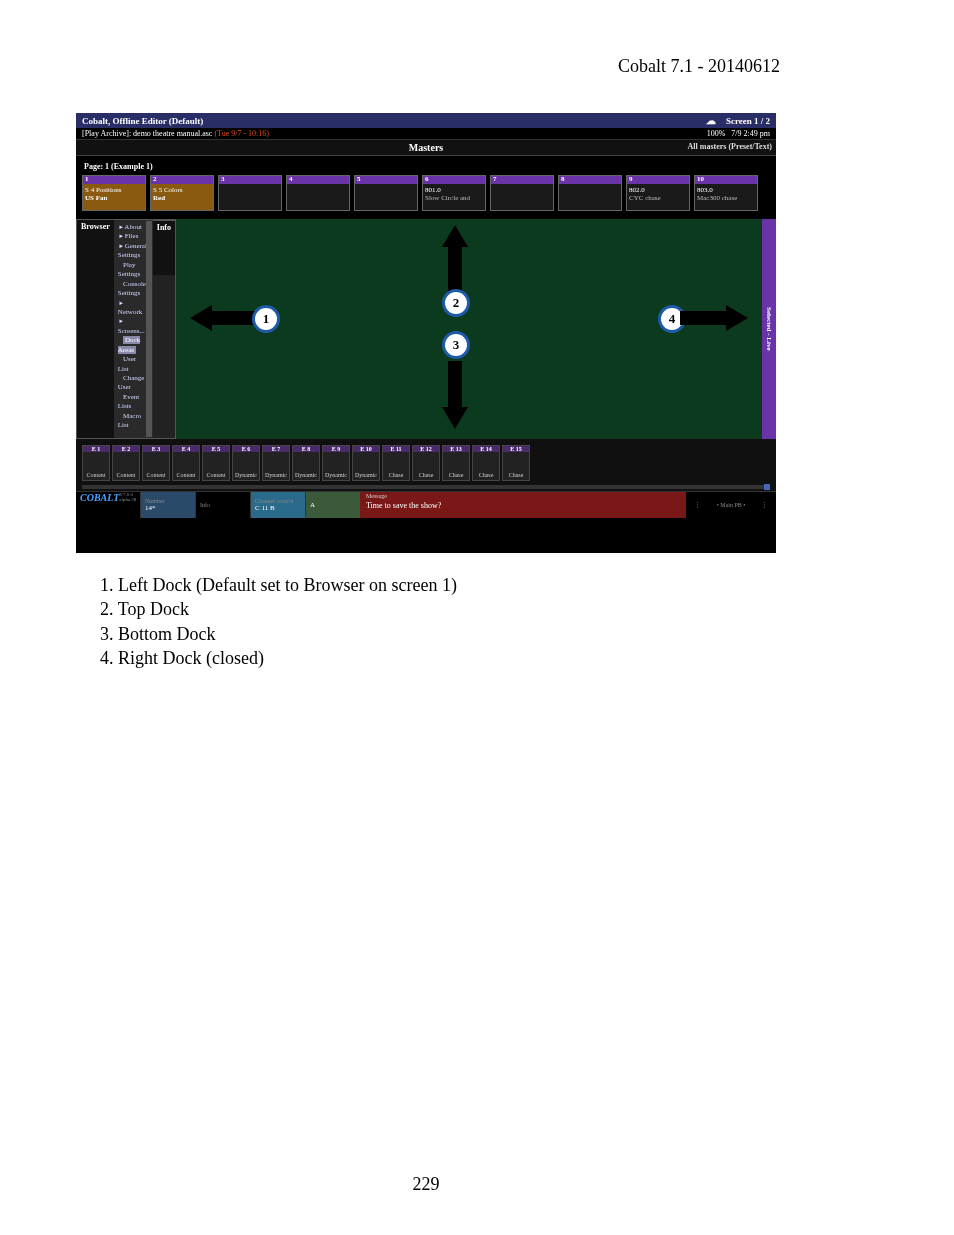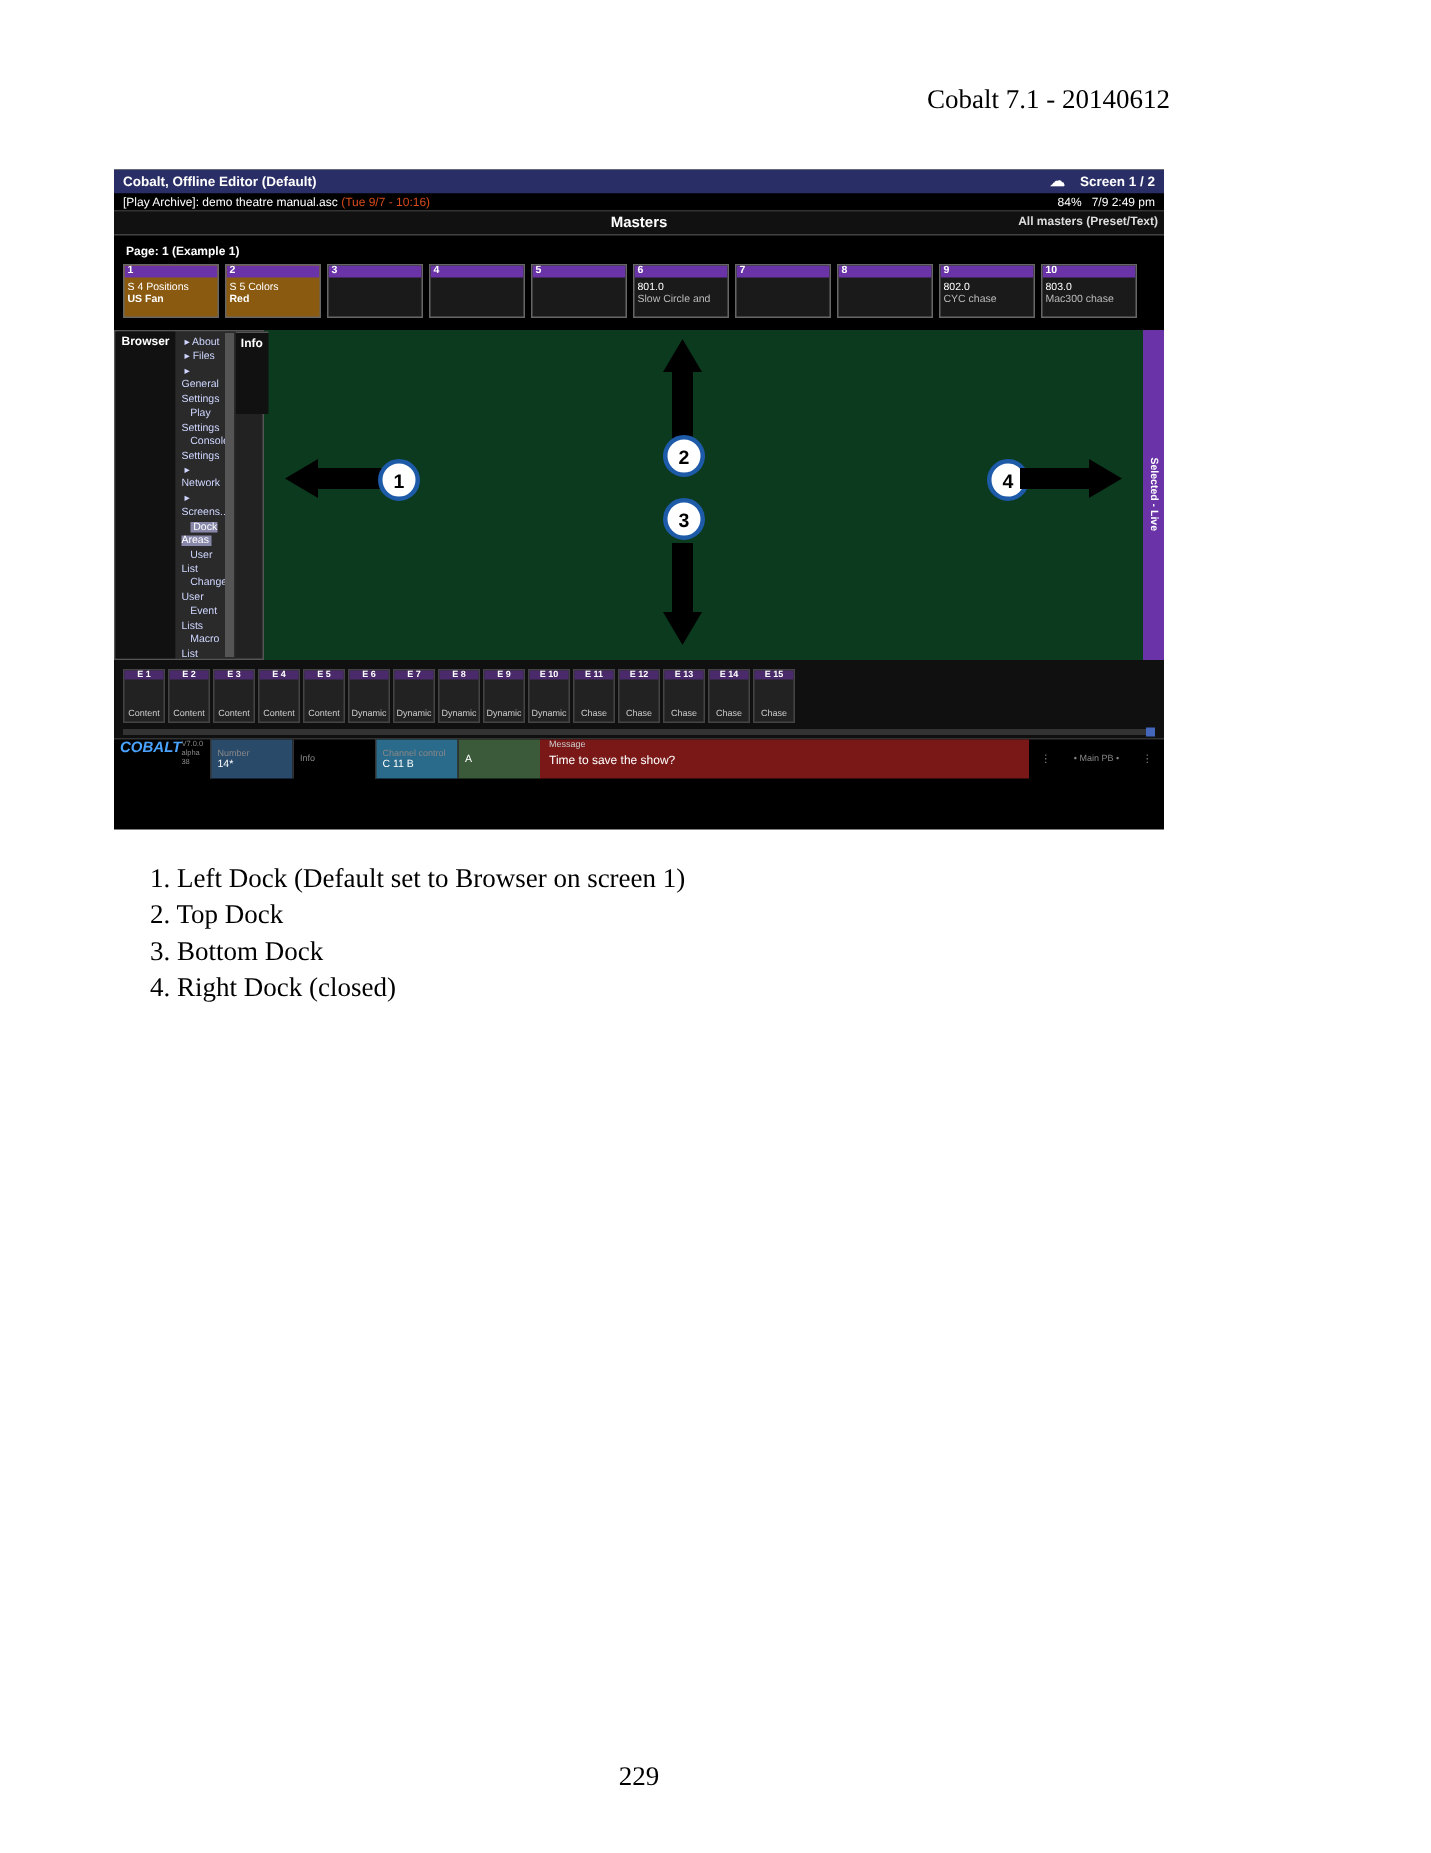--- a/index.html
+++ b/index.html
@@ -1,18 +1,18 @@
 <!DOCTYPE html>
 <html><head>
 <meta charset="utf-8">
 <style>
   html,body{margin:0;padding:0;background:#fff;font-family:"Times New Roman",serif;color:#000}
   .page{width:852px;height:1235px;position:relative;box-sizing:border-box;padding:56px 72px 0 72px}
   .doc-header{text-align:right;font-size:18px;margin-bottom:36px}
-  .shot{width:700px;height:440px;margin:0 auto;background:#000;position:relative;font-family:Liberation Sans, sans-serif;overflow:hidden}
+  .shot{width:700px;height:440px;margin:0 auto;background:#000;position:relative;font-family:Liberation Serif, serif;overflow:hidden}
   
   .tb{background:#2a2e66;color:#fff;font-size:9px;padding:2px 6px;display:flex;justify-content:space-between;align-items:center;font-weight:bold}
   .tb2{background:#000;color:#fff;font-size:8px;padding:1px 6px;display:flex;justify-content:space-between}
   .tb2 .fa{color:#d84a1a}
   .tb .right{display:flex;align-items:center;gap:10px}
   .tb .right .cloud{font-size:10px}
   .section-bar{background:#111;color:#fff;font-size:10px;text-align:center;font-weight:bold;padding:2px 0;border-top:1px solid #333;border-bottom:1px solid #404040;position:relative}
   .section-bar .side{position:absolute;right:4px;top:2px;font-size:8px;color:#ddd}
   .masters{background:#000;padding:4px 6px 8px 6px}
   .pg{color:#fff;font-size:8px;font-weight:bold;margin:2px 0 4px 2px}
@@ -80,21 +80,21 @@
           <div>Screen 1 / 2</div>
         </span>
       </span>
     </div>
     <div class="tb2">
       <span>
         <span>[Play Archive]: demo theatre manual.asc</span>
         <span class="fa">(Tue 9/7 - 10:16)</span>
       </span>
       <span>
-        <span>84%</span>&nbsp;&nbsp;
+        <span>100%</span>&nbsp;&nbsp;
         <span>7/9 2:49 pm</span>
       </span>
     </div>
 
     <div class="section-bar">
       <span>Masters</span>
       <span class="side">All masters (Preset/Text)</span>
     </div>
     <div class="masters">
       <div class="pg">Page: 1 (Example 1)</div>

